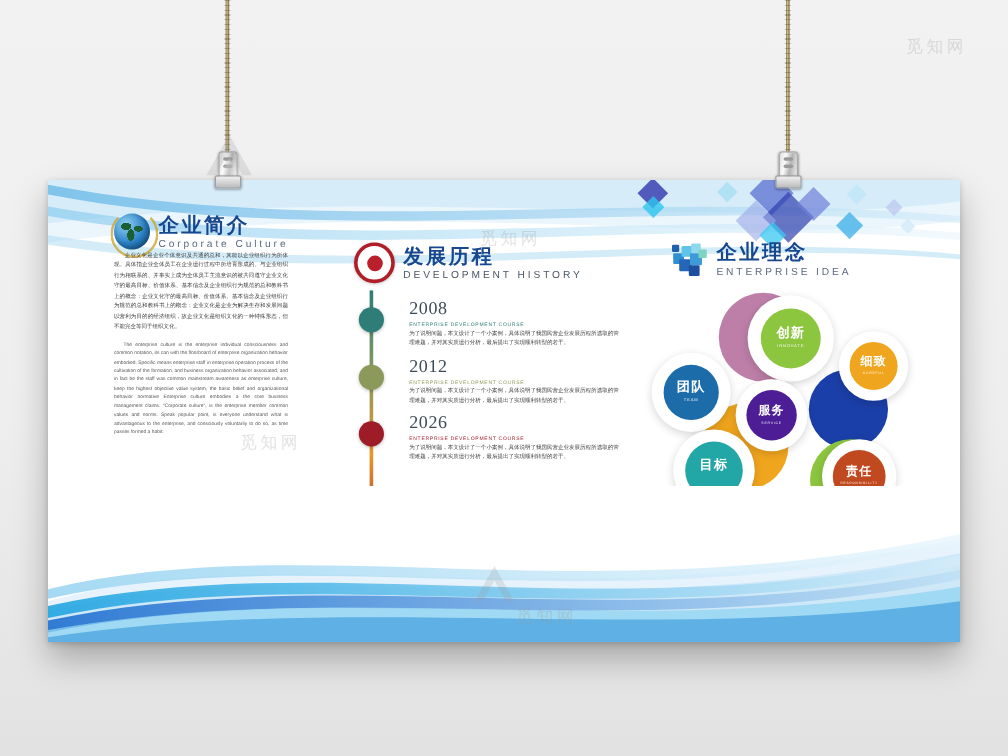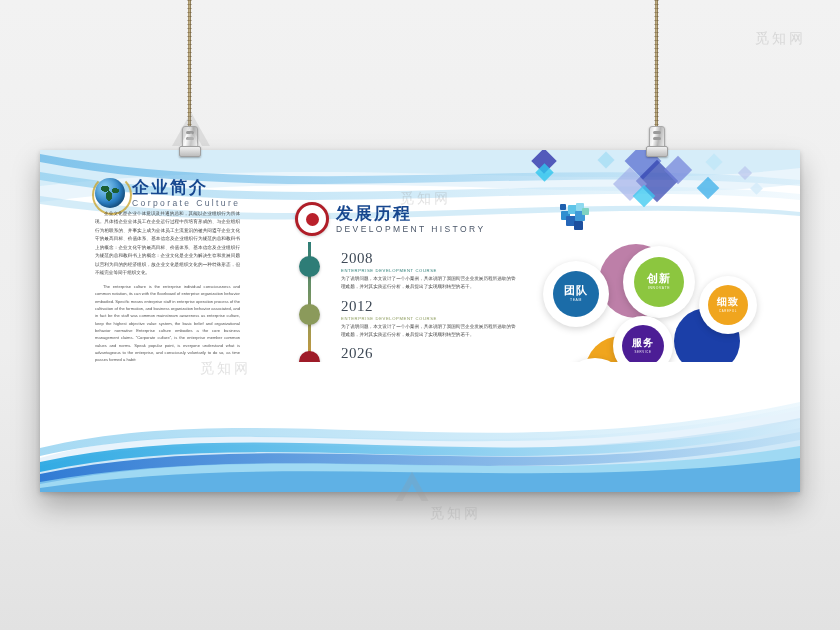--- a/index.html
+++ b/index.html
@@ -24,21 +24,21 @@
   .clip .body::before{content:"";position:absolute;left:3px;top:4px;width:8px;height:3px;
         background:#9a9a9a;border-radius:2px;}
   .clip .body::after{content:"";position:absolute;left:3px;top:10px;width:8px;height:3px;
         background:#9a9a9a;border-radius:2px;}
   .clip .jaw{position:absolute;left:1px;top:22px;width:20px;height:9px;
         background:linear-gradient(180deg,#f0f0f0,#bdbdbd);
         border:1px solid #a0a0a0;border-radius:2px;
         box-shadow:0 1px 2px rgba(0,0,0,.3);}
 
   
-  .board{position:absolute;left:40px;top:150px;width:760px;height:342px;
+  .board{position:absolute;left:40px;top:150px;width:760px;height:385px;
         background:#ffffff;overflow:hidden;z-index:3;
         box-shadow:0 14px 26px rgba(0,0,0,.28),0 2px 5px rgba(0,0,0,.18);}
 
   
   .bg-top{position:absolute;left:0;top:0;width:100%;height:110px;overflow:hidden;}
   .bg-bot{position:absolute;left:0;bottom:0;width:100%;height:130px;overflow:hidden;}
 
   
   .sq{position:absolute;transform:rotate(45deg);}
 
@@ -246,20 +246,24 @@
     <div class="cubes">
       <div class="cube" style="left:1px;top:9px;width:9px;height:9px;background:#2f8fd0;"></div>
       <div class="cube" style="left:8px;top:3px;width:9px;height:9px;background:#5fc4e8;"></div>
       <div class="cube" style="left:16px;top:1px;width:8px;height:8px;background:#8fd9ef;"></div>
       <div class="cube" style="left:6px;top:14px;width:10px;height:10px;background:#2566b8;"></div>
       <div class="cube" style="left:15px;top:9px;width:10px;height:10px;background:#3f9ad8;"></div>
       <div class="cube" style="left:22px;top:6px;width:7px;height:7px;background:#7fd3c2;"></div>
       <div class="cube" style="left:14px;top:19px;width:9px;height:9px;background:#1d4f9e;"></div>
       <div class="cube" style="left:0px;top:2px;width:6px;height:6px;background:#1e5fae;"></div>
     </div>
+    <div class="sec-titles">
+      <div class="cn-title">企业理念</div>
+      <div class="en-title">ENTERPRISE IDEA</div>
+    </div>
   </div>
 
   <div class="cluster">
 
     <div class="blob" style="left:64px;top:2px;width:74px;height:74px;background:#bd7fa8;"></div>
     <div class="blob" style="left:139px;top:66px;width:66px;height:66px;background:#1b3fa8;"></div>
     <div class="blob" style="left:50px;top:94px;width:72px;height:72px;background:#f0a51e;"></div>
     <div class="blob" style="left:140px;top:124px;width:68px;height:68px;background:#8cc63f;"></div>
 
     <div class="ring" style="left:88px;top:4px;width:72px;height:72px;">
@@ -269,21 +273,21 @@
       </div>
     </div>
 
     <div class="ring" style="left:164px;top:34px;width:58px;height:58px;">
       <div class="core" style="width:40px;height:40px;background:#f0a51e;">
         <span class="cn" style="font-size:10px;">细致</span>
         <span class="en" style="font-size:2.8px;">CAREFUL</span>
       </div>
     </div>
 
-    <div class="ring" style="left:8px;top:19px;width:66px;height:66px;">
+    <div class="ring" style="left:8px;top:52px;width:66px;height:66px;">
       <div class="core" style="width:46px;height:46px;background:#1b6ca8;">
         <span class="cn">团队</span>
         <span class="en">TEAM</span>
       </div>
     </div>
 
     <div class="ring" style="left:78px;top:74px;width:60px;height:60px;">
       <div class="core" style="width:42px;height:42px;background:#4c1d95;">
         <span class="cn" style="font-size:10px;">服务</span>
         <span class="en" style="font-size:2.8px;">SERVICE</span>

